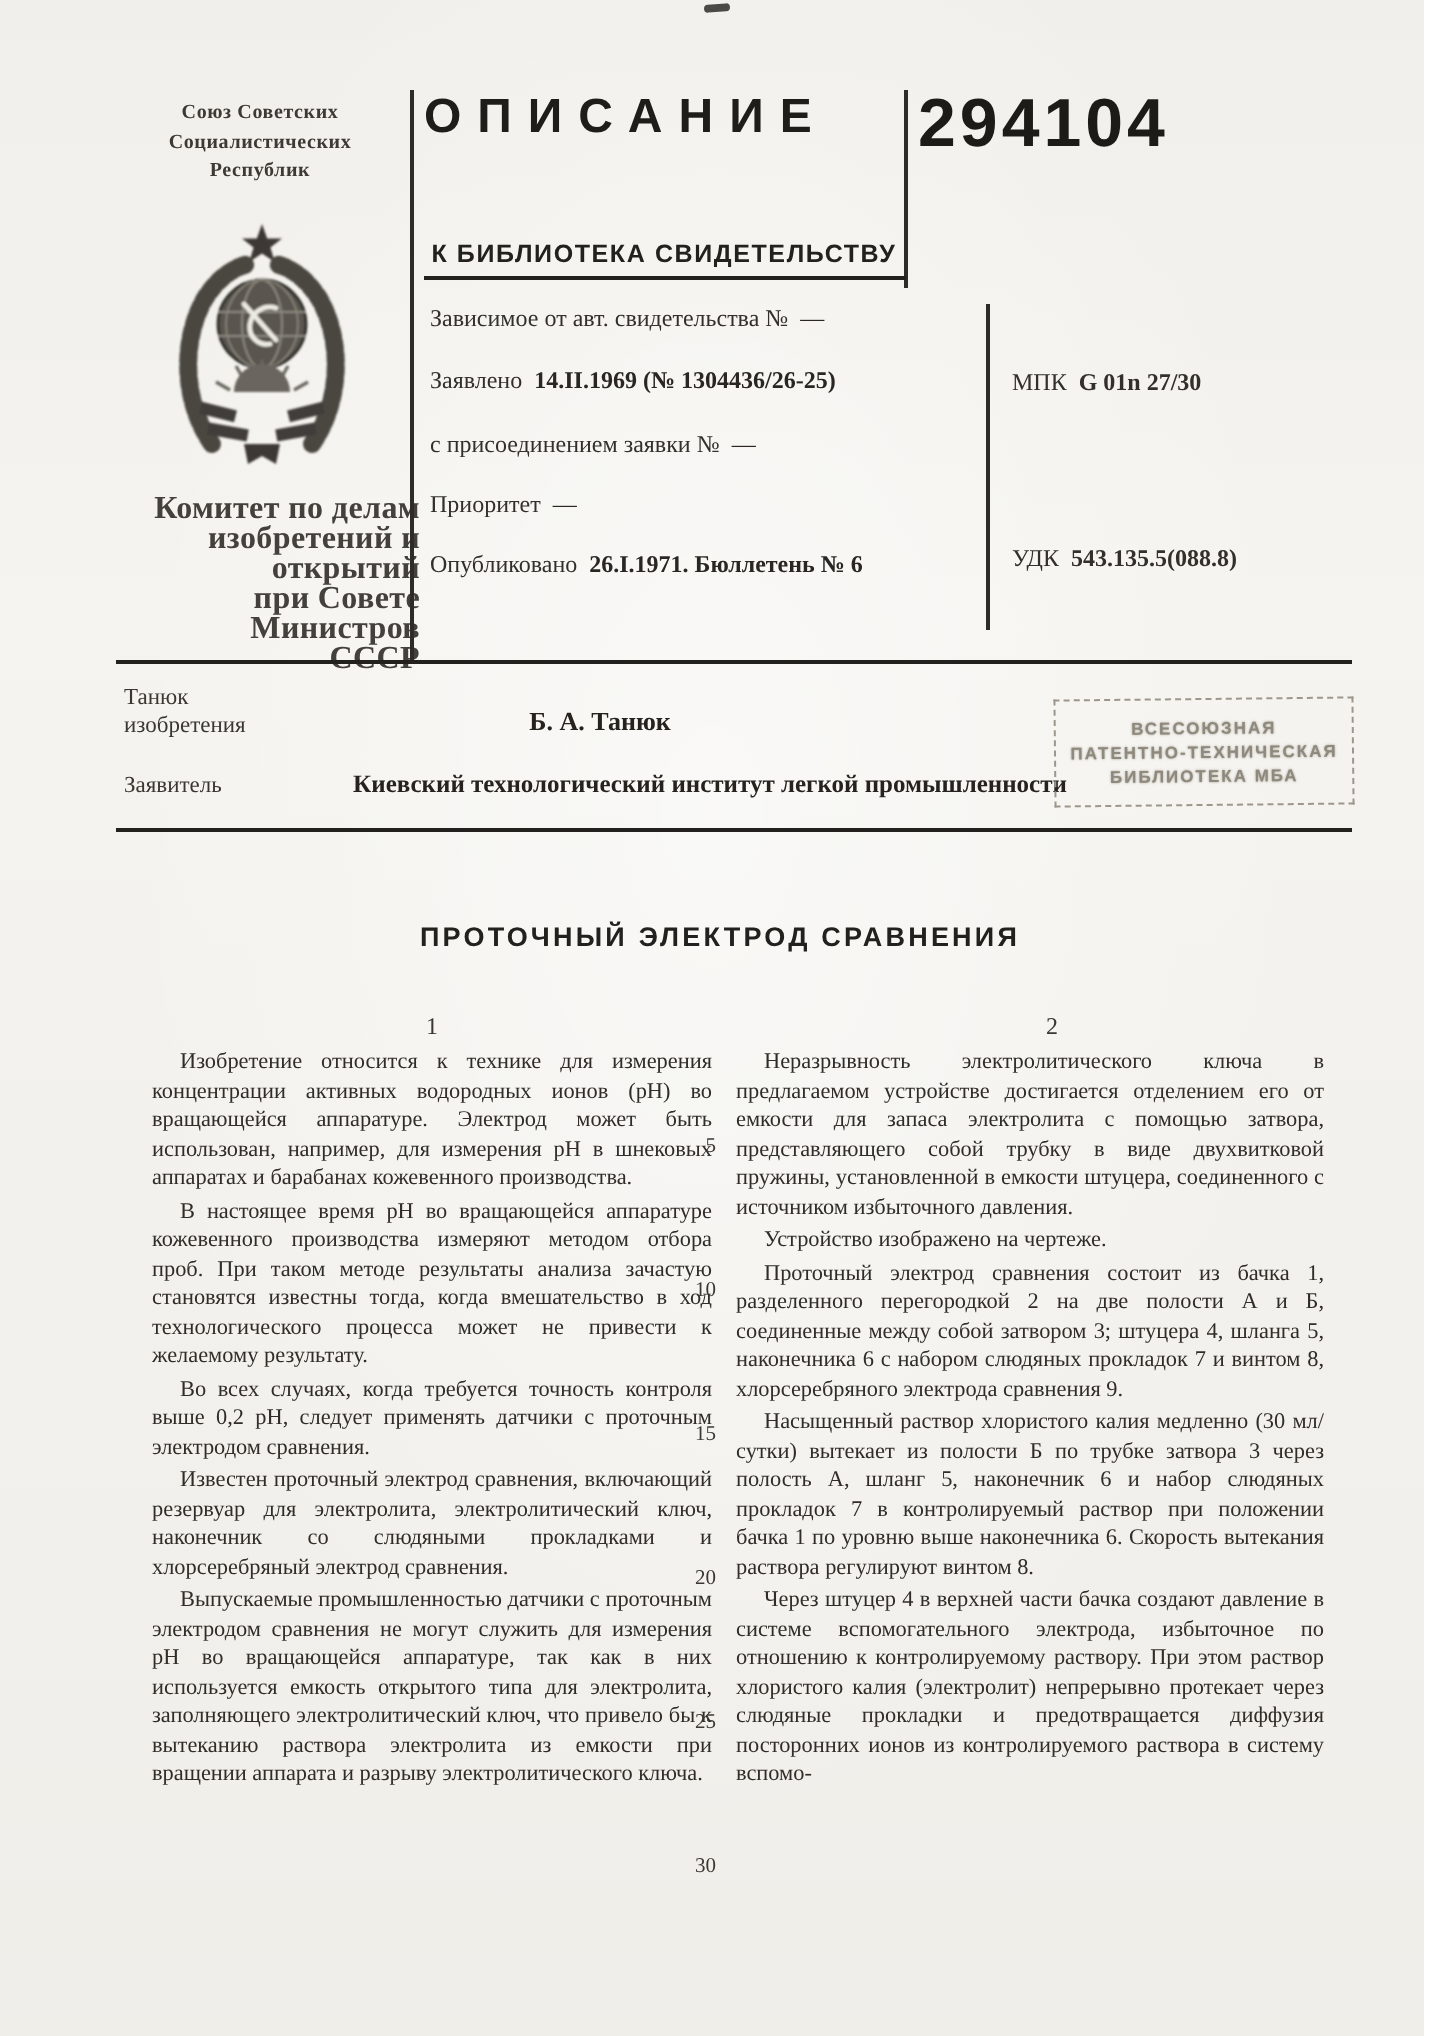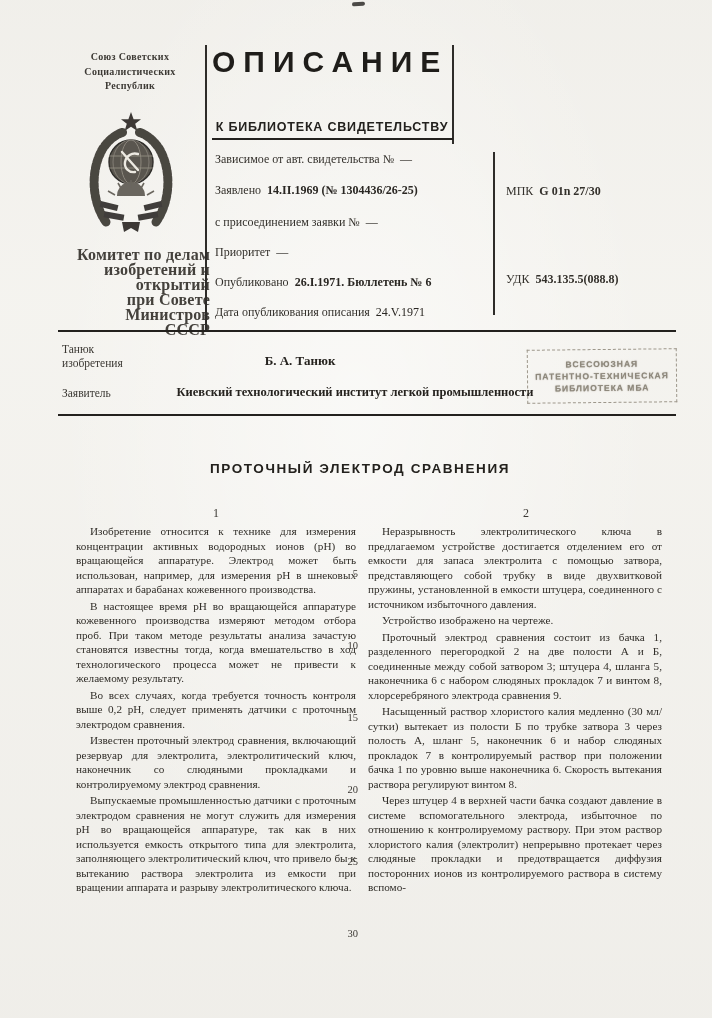--- a/index.html
+++ b/index.html
@@ -21,21 +21,21 @@
   .union{left:56px;top:50px;width:148px;text-align:center;
     font-size:10px;font-weight:bold;line-height:14.5px;color:#3d3a35;letter-spacing:.3px;}
   .committee{left:50px;top:247px;width:160px;text-align:right;
     font-size:16px;font-weight:bold;line-height:15px;color:#44413c;letter-spacing:.2px;}
   .emblem{left:86px;top:110px;}
   
   .vline{background:#2e2c29;width:1.6px;}
   .hline{background:#23211e;}
   
   .doc-type-1{left:212px;top:45px;width:238px;font-family:"Liberation Sans",sans-serif;
-    font-weight:bold;font-size:30px;letter-spacing:8px;color:#1f1d1a;white-space:nowrap;}
+    font-weight:bold;font-size:24px;letter-spacing:8px;color:#1f1d1a;white-space:nowrap;}
   .doc-type-2{left:212px;top:81px;width:238px;font-family:"Liberation Sans",sans-serif;
     font-weight:bold;font-size:28px;letter-spacing:2.5px;color:#1f1d1a;white-space:nowrap;}
   .doc-subtitle{left:212px;top:120px;width:240px;text-align:center;
     font-family:"Liberation Sans",sans-serif;font-weight:bold;font-size:12.5px;
     letter-spacing:.8px;color:#23211e;}
   .patent-number{left:459px;top:43px;font-family:"Liberation Sans",sans-serif;
     font-weight:bold;font-size:34px;letter-spacing:2px;color:#1d1b18;}
   
   .b-row{left:215px;width:272px;font-size:12px;color:#33302b;white-space:nowrap;}
   .b-row .val{font-weight:bold;color:#2a2723;}
@@ -123,44 +123,41 @@
     <div>СССР</div>
   </div>
 
   <div class="abs vline" style="left:205px;top:45px;height:287px;"></div>
   <div class="abs vline" style="left:452px;top:45px;height:99px;"></div>
   <div class="abs vline" style="left:493px;top:152px;height:163px;"></div>
 
   <div class="abs doc-type-1">ОПИСАНИЕ</div>
   <div class="abs doc-subtitle">К БИБЛИОТЕКА СВИДЕТЕЛЬСТВУ</div>
   <div class="abs hline" style="left:212px;top:138px;width:241px;height:2px;"></div>
+  <div class="abs patent-number">294104</div>
 
   <div class="abs b-row" style="top:152px;">
     <span>Зависимое от авт. свидетельства №</span>&nbsp;
     <span class="val plain">—</span>
   </div>
   <div class="abs b-row" style="top:183px;">
     <span>Заявлено</span>&nbsp;
     <span class="val">14.II.1969 (№ 1304436/26-25)</span>
   </div>
   <div class="abs b-row" style="top:215px;">
     <span>с присоединением заявки №</span>&nbsp;
     <span class="val plain">—</span>
   </div>
   <div class="abs b-row" style="top:245px;">
     <span>Приоритет</span>&nbsp;
     <span class="val plain">—</span>
   </div>
   <div class="abs b-row" style="top:275px;">
     <span>Опубликовано</span>&nbsp;
     <span class="val">26.I.1971. Бюллетень № 6</span>
-  </div>
-  <div class="abs b-row" style="top:305px;">
-    <span>Дата опубликования описания</span>&nbsp;
-    <span class="val plain">24.V.1971</span>
   </div>
 
   <div class="abs class-row" style="top:184px;">
     <span>МПК</span>&nbsp;
     <span class="val">G 01n 27/30</span>
   </div>
   <div class="abs class-row" style="top:272px;">
     <span>УДК</span>&nbsp;
     <span class="val">543.135.5(088.8)</span>
   </div>
@@ -182,21 +179,21 @@
 
   <div class="abs doc-title">ПРОТОЧНЫЙ ЭЛЕКТРОД СРАВНЕНИЯ</div>
 
   <div class="abs col-num" style="left:213px;top:506px;">1</div>
   <div class="abs col-num" style="left:523px;top:506px;">2</div>
 
   <div class="abs col" style="left:76px;top:524px;width:280px;">
     <p>Изобретение относится к технике для измерения концентрации активных водородных ионов (pH) во вращающейся аппаратуре. Электрод может быть использован, например, для измерения pH в шнековых аппаратах и барабанах кожевенного производства.</p>
     <p>В настоящее время pH во вращающейся аппаратуре кожевенного производства измеряют методом отбора проб. При таком методе результаты анализа зачастую становятся известны тогда, когда вмешательство в ход технологического процесса может не привести к желаемому результату.</p>
     <p>Во всех случаях, когда требуется точность контроля выше 0,2 pH, следует применять датчики с проточным электродом сравнения.</p>
-    <p>Известен проточный электрод сравнения, включающий резервуар для электролита, электролитический ключ, наконечник со слюдяными прокладками и контролируемому электрод сравнения.</p>
+    <p>Известен проточный электрод сравнения, включающий резервуар для электролита, электролитический ключ, наконечник со слюдяными прокладками и хлорсеребряный электрод сравнения.</p>
     <p>Выпускаемые промышленностью датчики с проточным электродом сравнения не могут служить для измерения pH во вращающейся аппаратуре, так как в них используется емкость открытого типа для электролита, заполняющего электролитический ключ, что привело бы к вытеканию раствора электролита из емкости при вращении аппарата и разрыву электролитического ключа.</p>
   </div>
   <div class="abs col" style="left:368px;top:524px;width:294px;">
     <p>Неразрывность электролитического ключа в предлагаемом устройстве достигается отделением его от емкости для запаса электролита с помощью затвора, представляющего собой трубку в виде двухвитковой пружины, установленной в емкости штуцера, соединенного с источником избыточного давления.</p>
     <p>Устройство изображено на чертеже.</p>
     <p>Проточный электрод сравнения состоит из бачка 1, разделенного перегородкой 2 на две полости А и Б, соединенные между собой затвором 3; штуцера 4, шланга 5, наконечника 6 с набором слюдяных прокладок 7 и винтом 8, хлорсеребряного электрода сравнения 9.</p>
     <p>Насыщенный раствор хлористого калия медленно (30 мл/сутки) вытекает из полости Б по трубке затвора 3 через полость А, шланг 5, наконечник 6 и набор слюдяных прокладок 7 в контролируемый раствор при положении бачка 1 по уровню выше наконечника 6. Скорость вытекания раствора регулируют винтом 8.</p>
     <p>Через штуцер 4 в верхней части бачка создают давление в системе вспомогательного электрода, избыточное по отношению к контролируемому раствору. При этом раствор хлористого калия (электролит) непрерывно протекает через слюдяные прокладки и предотвращается диффузия посторонних ионов из контролируемого раствора в систему вспомо-</p>
   </div>
 

